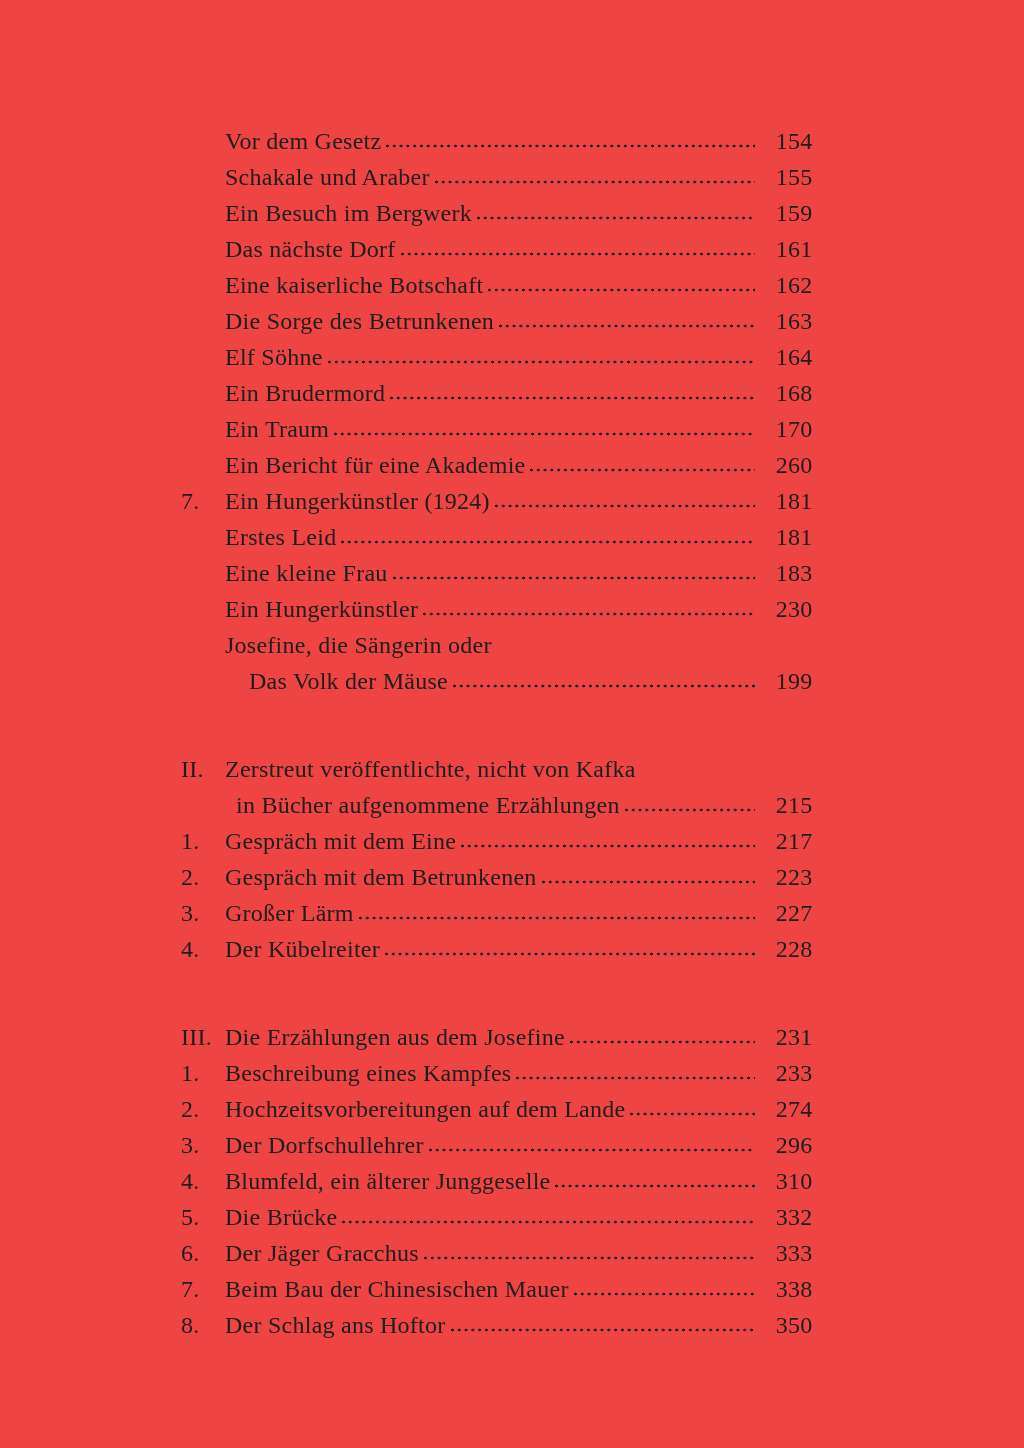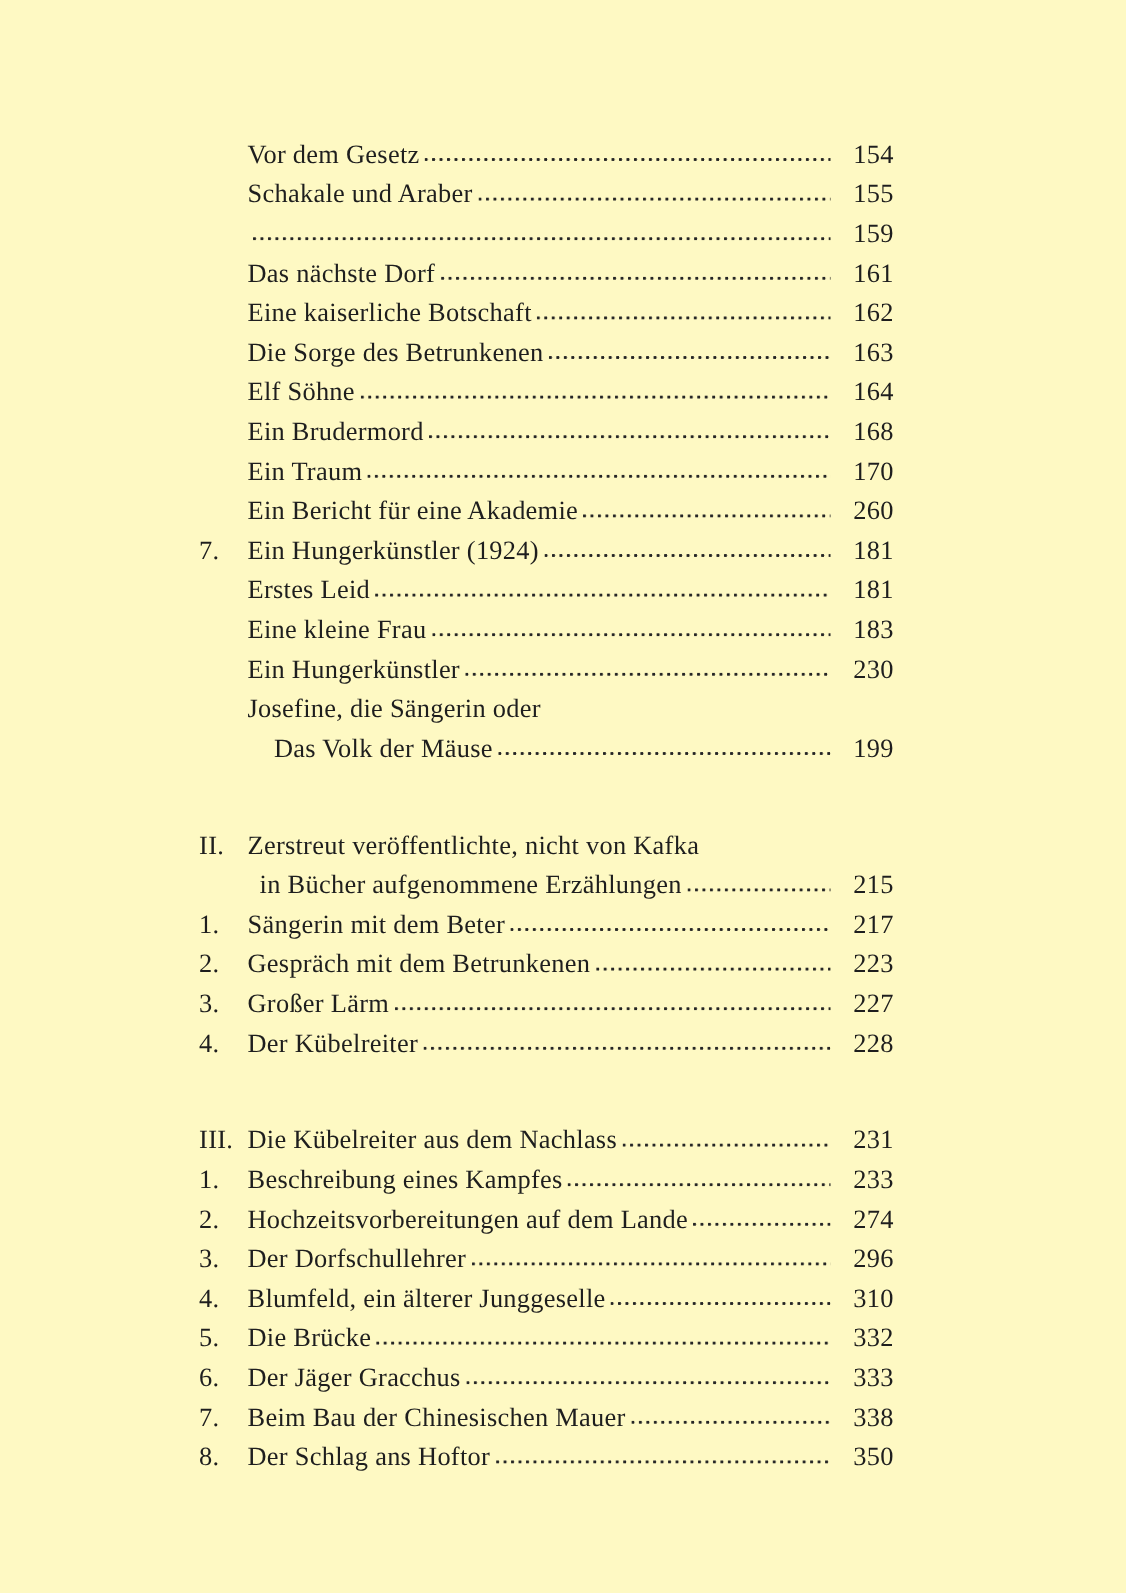--- a/index.html
+++ b/index.html
@@ -11,21 +11,21 @@
     height: 1448px;
     background: #fbfbfa;
     overflow: hidden;
   }
   .page {
     position: relative;
     width: 1024px;
     height: 1448px;
     font-family: "Liberation Serif", "DejaVu Serif", serif;
     color: #1e1e1e;
-    background: #fef9c3;
+    background: #ef4444;
   }
   .toc {
     position: absolute;
     left: 181px;
     top: 128px;
     width: 638px;
   }
   .row {
     display: flex;
     align-items: baseline;
@@ -73,20 +73,21 @@
         <span class="pagenum">154</span>
       </div>
       <div class="row">
         <span class="label"></span>
         <span class="title">Schakale und Araber</span>
         <span class="leader"></span>
         <span class="pagenum">155</span>
       </div>
       <div class="row">
         <span class="label"></span>
+        <span class="title">Ein Besuch im Bergwerk</span>
         <span class="leader"></span>
         <span class="pagenum">159</span>
       </div>
       <div class="row">
         <span class="label"></span>
         <span class="title">Das nächste Dorf</span>
         <span class="leader"></span>
         <span class="pagenum">161</span>
       </div>
       <div class="row">
@@ -166,21 +167,21 @@
         <span class="spacer"></span>
       </div>
       <div class="row">
         <span class="label"></span>
         <span class="title" style="padding-left: 11px;">in Bücher aufgenommene Erzählungen</span>
         <span class="leader"></span>
         <span class="pagenum">215</span>
       </div>
       <div class="row">
         <span class="label">1.</span>
-        <span class="title">Sängerin mit dem Beter</span>
+        <span class="title">Gespräch mit dem Eine</span>
         <span class="leader"></span>
         <span class="pagenum">217</span>
       </div>
       <div class="row">
         <span class="label">2.</span>
         <span class="title">Gespräch mit dem Betrunkenen</span>
         <span class="leader"></span>
         <span class="pagenum">223</span>
       </div>
       <div class="row">
@@ -190,21 +191,21 @@
         <span class="pagenum">227</span>
       </div>
       <div class="row">
         <span class="label">4.</span>
         <span class="title">Der Kübelreiter</span>
         <span class="leader"></span>
         <span class="pagenum">228</span>
       </div>
       <div class="row gap">
         <span class="label">III.</span>
-        <span class="title">Die Kübelreiter aus dem Nachlass</span>
+        <span class="title">Die Erzählungen aus dem Josefine</span>
         <span class="leader"></span>
         <span class="pagenum">231</span>
       </div>
       <div class="row">
         <span class="label">1.</span>
         <span class="title">Beschreibung eines Kampfes</span>
         <span class="leader"></span>
         <span class="pagenum">233</span>
       </div>
       <div class="row">

